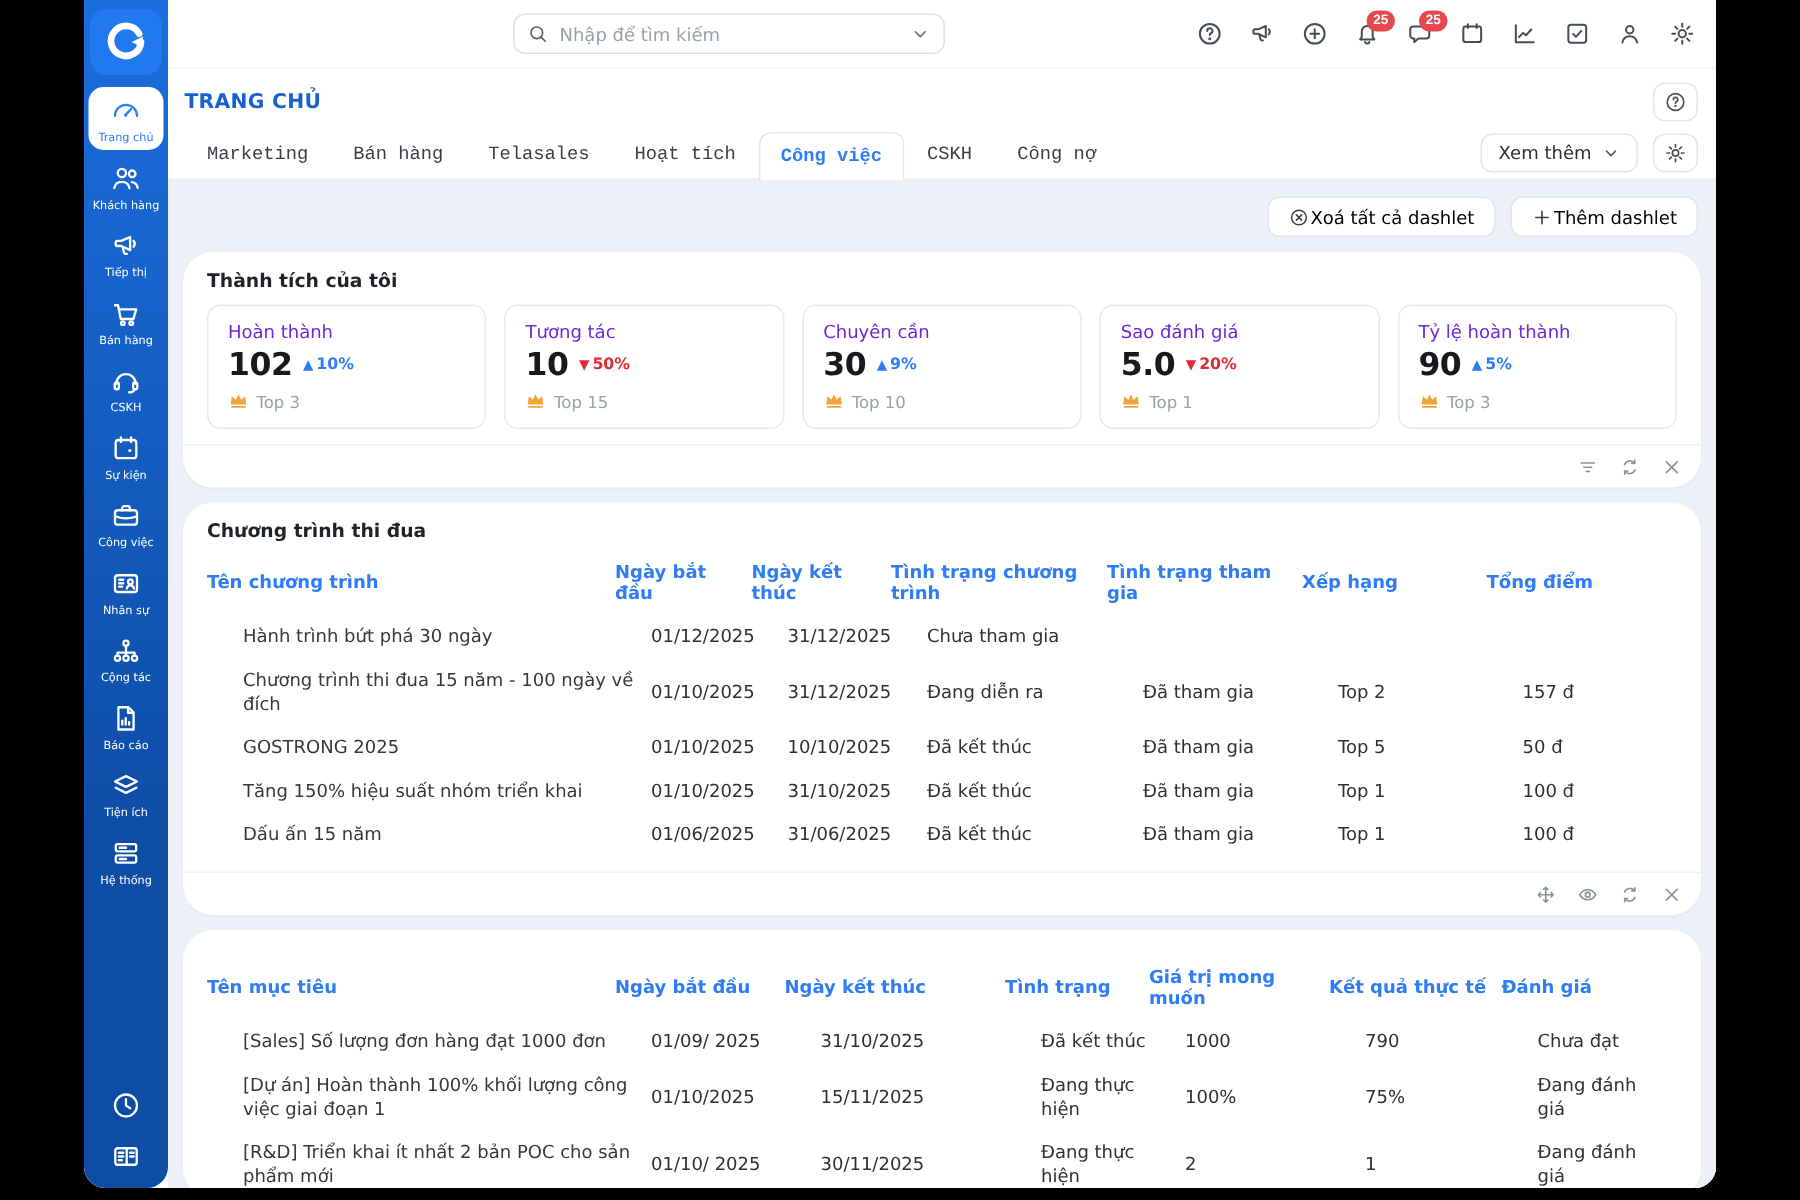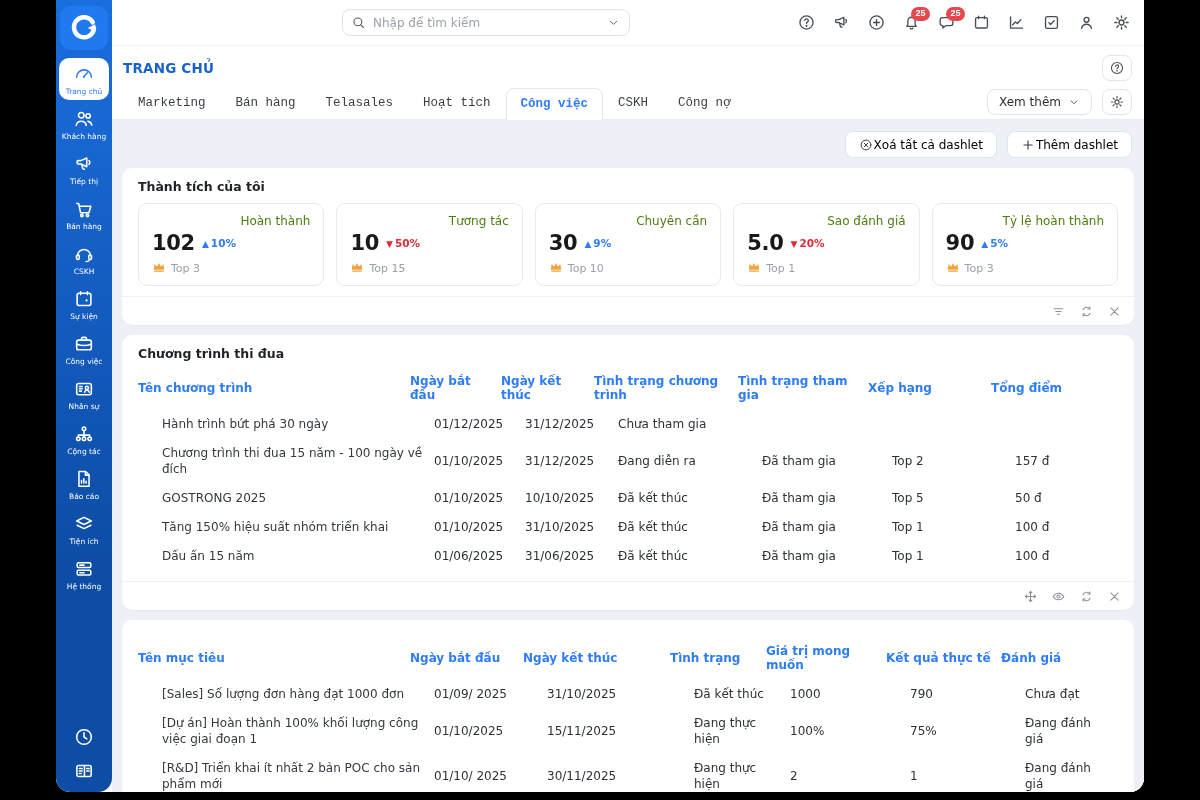--- a/index.html
+++ b/index.html
@@ -41,30 +41,30 @@
   .tab.active { color:var(--accent); font-weight:bold; background:#fff; border-color:#e4e8ee; border-radius:8px 8px 0 0; position:relative; top:1px; }
   #tab-right { margin-left:auto; display:flex; align-items:center; gap:10px; padding-bottom:4px; }
   .more-btn { height:26px; border:1px solid #e2e6ec; border-radius:8px; background:#fff; font-size:12px; color:#2b2f36; display:flex; align-items:center; gap:7px; padding:0 11px; cursor:pointer; font-family:inherit; }
   .more-btn svg { width:12px; height:12px; color:#565c64; }
 
   #content { flex:1; background:#edf1f7; padding:8px 10px 0; overflow:hidden; }
   #dashlet-actions { display:flex; justify-content:flex-end; gap:10px; padding:3px 2px 10px; }
   .pill-btn { height:27px; background:#fff; border:1px solid #e1e6ec; border-radius:8px; font-size:12px; color:#000000; display:flex; align-items:center; gap:1px; padding:0 13px; cursor:pointer; font-family:inherit; }
   .pill-btn svg { width:14px; height:14px; color:#3a3f47; }
 
-  .dashlet { background:#fff; border-radius:10px; margin-bottom:10px; padding:11px 16px 0; box-shadow:0 1px 2px rgba(20,40,80,.04); }
+  .dashlet { background:#fff; border-radius:20px; margin-bottom:10px; padding:11px 16px 0; box-shadow:0 1px 2px rgba(20,40,80,.04); }
   .dashlet-title { font-size:12.5px; font-weight:bold; color:#1f2329; }
   .dashlet-footer { margin-top:10px; border-top:1px solid #eef1f5; height:29px; display:flex; align-items:center; justify-content:flex-end; gap:13px; color:#8b929c; margin-left:-16px; margin-right:-16px; padding:0 12px; }
   .dashlet-footer .tool { width:15px; height:15px; cursor:pointer; }
   .dashlet-footer svg { width:15px; height:15px; display:block; }
 
   
   #metric-cards { display:grid; grid-template-columns:repeat(5,1fr); gap:12px; margin-top:9px; }
   .m-card { border:1px solid #e6eaf0; border-radius:9px; padding:10px 13px 9px; }
-  .m-label { font-size:12px; color:#4d7c0f;text-align:right; }
+  .m-label { font-size:12px; color:#6d28d9; }
   .m-value-row { display:flex; align-items:center; gap:7px; margin-top:3px; }
   .m-value { font-size:21px; font-weight:bold; color:#17191d; letter-spacing:-.3px; }
   .m-delta { font-size:10.5px; font-weight:bold; }
   .m-delta.up { color:var(--up); }
   .m-delta.down { color:var(--down); }
   .m-delta .tri { font-size:9px; margin-right:2px; }
   .m-rank { display:flex; align-items:center; gap:5px; margin-top:5px; font-size:11px; color:#9aa1ab; }
   .m-rank svg { width:14px; height:13px; }
 
   

